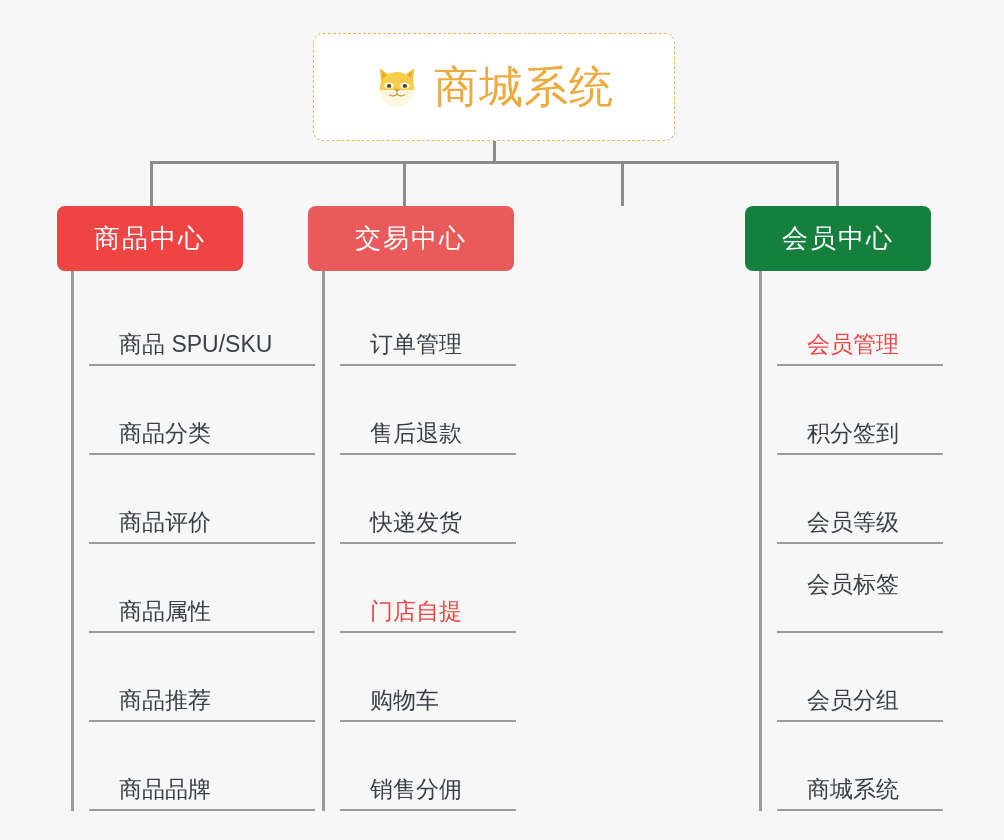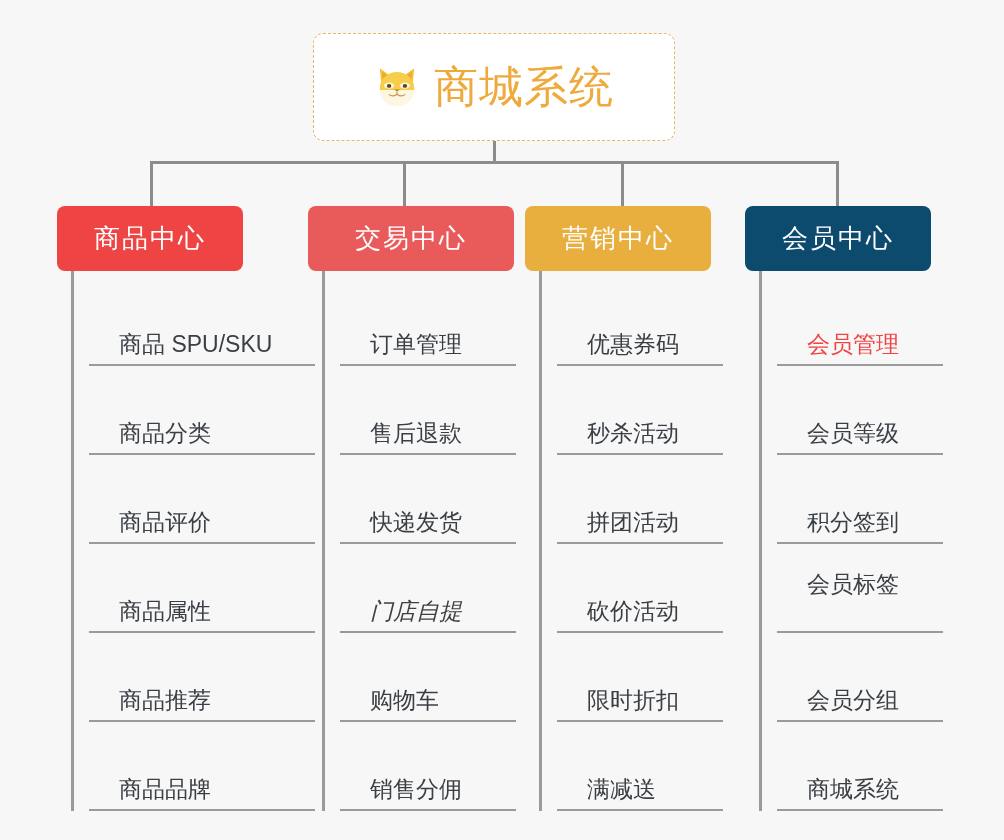--- a/index.html
+++ b/index.html
@@ -201,70 +201,45 @@
       <div class="leaf-item" style="border-bottom-color: rgb(154, 154, 154);">
           <span class="leaf-label" style="color: rgb(58, 63, 69);">订单管理</span>
         </div>
       <div class="leaf-item" style="border-bottom-color: rgb(154, 154, 154);">
           <span class="leaf-label" style="color: rgb(58, 63, 69);">售后退款</span>
         </div>
       <div class="leaf-item" style="border-bottom-color: rgb(154, 154, 154);">
           <span class="leaf-label" style="color: rgb(58, 63, 69);">快递发货</span>
         </div>
       <div class="leaf-item" style="border-bottom-color: rgb(154, 154, 154);">
-          <span class="leaf-label" style="color: #404040; font-style: italic;">门店自提</span>
+          <span class="leaf-label" style="color: #ef4444;">门店自提</span>
         </div>
       <div class="leaf-item" style="border-bottom-color: rgb(154, 154, 154);">
           <span class="leaf-label" style="color: rgb(58, 63, 69);">购物车</span>
         </div>
       <div class="leaf-item" style="border-bottom-color: rgb(154, 154, 154);">
           <span class="leaf-label" style="color: rgb(58, 63, 69);">销售分佣</span>
         </div>
     </div>
   </div>
 
-  <div class="column col3">
-    <div class="cat-box" style="background: rgb(232, 174, 62);">
-      <span>营销中心</span>
+
+  <div class="column col4">
+    <div class="cat-box" style="background: #15803d;">
+      <span>会员中心</span>
     </div>
     <div class="leaf-list" style="border-left-color: rgb(154, 154, 154);">
       <div class="leaf-item" style="border-bottom-color: rgb(154, 154, 154);">
-          <span class="leaf-label" style="color: rgb(58, 63, 69);">优惠券码</span>
-        </div>
-      <div class="leaf-item" style="border-bottom-color: rgb(154, 154, 154);">
-          <span class="leaf-label" style="color: rgb(58, 63, 69);">秒杀活动</span>
-        </div>
-      <div class="leaf-item" style="border-bottom-color: rgb(154, 154, 154);">
-          <span class="leaf-label" style="color: rgb(58, 63, 69);">拼团活动</span>
-        </div>
-      <div class="leaf-item" style="border-bottom-color: rgb(154, 154, 154);">
-          <span class="leaf-label" style="color: rgb(58, 63, 69);">砍价活动</span>
-        </div>
-      <div class="leaf-item" style="border-bottom-color: rgb(154, 154, 154);">
-          <span class="leaf-label" style="color: rgb(58, 63, 69);">限时折扣</span>
-        </div>
-      <div class="leaf-item" style="border-bottom-color: rgb(154, 154, 154);">
-          <span class="leaf-label" style="color: rgb(58, 63, 69);">满减送</span>
-        </div>
-    </div>
-  </div>
-
-  <div class="column col4">
-    <div class="cat-box" style="background: #0c4a6e;">
-      <span>会员中心</span>
-    </div>
-    <div class="leaf-list" style="border-left-color: rgb(154, 154, 154);">
-      <div class="leaf-item" style="border-bottom-color: rgb(154, 154, 154);">
           <span class="leaf-label" style="color: #ef4444;">会员管理</span>
         </div>
       <div class="leaf-item" style="border-bottom-color: rgb(154, 154, 154);">
+          <span class="leaf-label" style="color: rgb(58, 63, 69);">积分签到</span>
+        </div>
+      <div class="leaf-item" style="border-bottom-color: rgb(154, 154, 154);">
           <span class="leaf-label" style="color: rgb(58, 63, 69);">会员等级</span>
-        </div>
-      <div class="leaf-item" style="border-bottom-color: rgb(154, 154, 154);">
-          <span class="leaf-label" style="color: rgb(58, 63, 69);">积分签到</span>
         </div>
       <div class="leaf-item" style="border-bottom-color: rgb(154, 154, 154); align-items: center;">
           <span class="leaf-label" style="color: rgb(58, 63, 69);">会员标签</span>
         </div>
       <div class="leaf-item" style="border-bottom-color: rgb(154, 154, 154);">
           <span class="leaf-label" style="color: rgb(58, 63, 69);">会员分组</span>
         </div>
       <div class="leaf-item" style="border-bottom-color: rgb(154, 154, 154);">
           <span class="leaf-label" style="color: rgb(58, 63, 69);">商城系统</span>
         </div>

